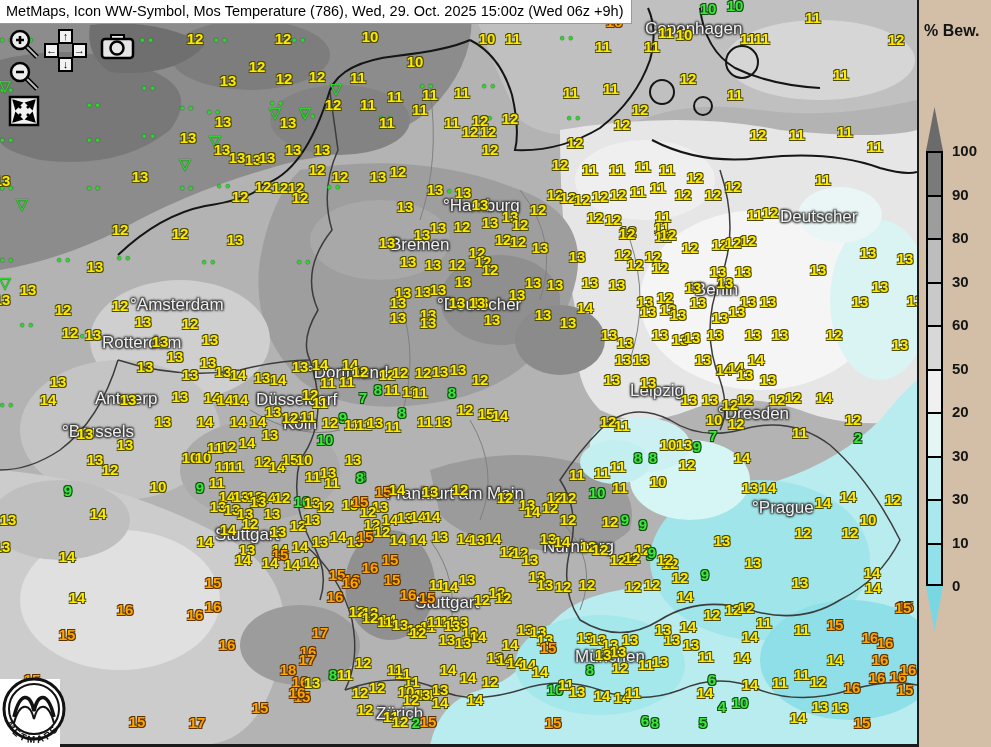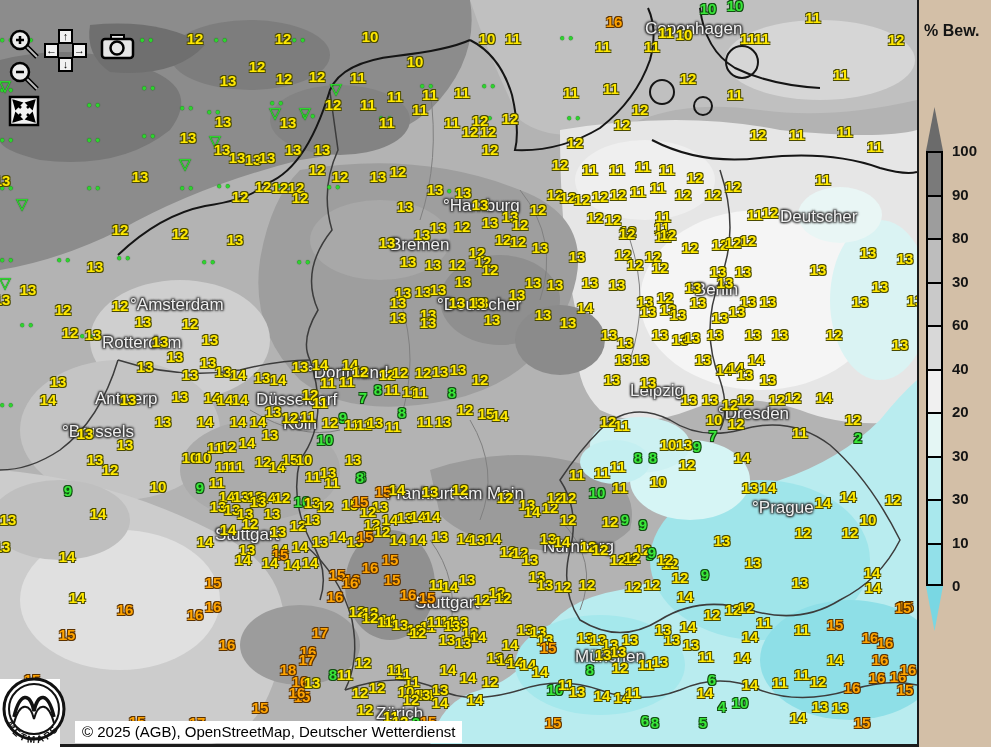--- a/index.html
+++ b/index.html
@@ -724,20 +724,21 @@
         <span class="t c-y" style="left: 440px; top: 702px;">14</span>
         <span class="t c-y" style="left: 448px; top: 669px;">14</span>
         <span class="t c-y" style="left: 395px; top: 669px;">11</span>
         <span class="t c-y" style="left: 365px; top: 709px;">12</span>
         <span class="t c-y" style="left: 391px; top: 716px;">11</span>
         <span class="t c-y" style="left: 400px; top: 721px;">12</span>
         <span class="t c-g" style="left: 416px; top: 722px;">2</span>
         <span class="t c-o" style="left: 428px; top: 721px;">15</span>
       </div>
 
+    <div class="titlebar">MetMaps, Icon WW-Symbol, Mos Temperature (786), Wed, 29. Oct. 2025 15:00z (Wed 06z +9h)</div>
 
     <div class="ctl" style="left:8px;top:28px;">
       <svg width="32" height="32">
         <line x1="18" y1="18" x2="29" y2="29" stroke="#000" stroke-width="5"></line>
         <line x1="18" y1="18" x2="29" y2="29" stroke="#bbb" stroke-width="2"></line>
         <circle cx="12" cy="12" r="9" fill="#ececec" stroke="#000" stroke-width="2.5"></circle>
         <line x1="8" y1="12" x2="16" y2="12" stroke="#000" stroke-width="2.5"></line>
         <line x1="12" y1="8" x2="12" y2="16" stroke="#000" stroke-width="2.5"></line>
       </svg>
     </div>
@@ -797,21 +798,20 @@
         <path d="M14,56 C20,34 30,36 34,52 C38,36 48,34 54,56" fill="none" stroke="#111" stroke-width="2"></path>
         <defs>
             <path id="lgarc" d="M 6,48 A 28,28 0 0 0 62,48"></path>
           </defs>
         <text font-family="Liberation Sans, sans-serif" font-size="10" font-weight="bold" fill="#111" letter-spacing="2.5">
           <textPath href="#lgarc" startOffset="8">METMAPS</textPath>
         </text>
       </svg>
     </div>
 
-    <div class="attr">© 2025 (AGB), OpenStreetMap, Deutscher Wetterdienst</div>
   </div>
 
   <div class="sidebar">
     <div class="legend-title">% Bew.</div>
     <div id="legend-scale">
         <div class="tri" style="height: 44px; background: rgb(107, 107, 107); clip-path: polygon(50% 0px, 100% 100%, 0px 100%);"></div>
         <div class="seg" style="height: 43.5px; background: rgb(122, 122, 122);"></div>
         <div class="seg" style="height: 43.5px; background: rgb(157, 157, 157);"></div>
         <div class="seg" style="height: 43.5px; background: rgb(189, 189, 189);"></div>
         <div class="seg" style="height: 43.5px; background: rgb(201, 201, 201);"></div>
@@ -820,21 +820,21 @@
         <div class="seg" style="height: 43.5px; background: rgb(228, 246, 244);"></div>
         <div class="seg" style="height: 43.5px; background: rgb(200, 240, 241);"></div>
         <div class="seg" style="height: 43.5px; background: rgb(169, 232, 237);"></div>
         <div class="seg" style="height: 43.5px; background: rgb(146, 224, 233); border-bottom: 2px solid rgb(0, 0, 0);"></div>
         <div class="tri" style="height: 45px; background: rgb(121, 215, 227); clip-path: polygon(0px 0px, 100% 0px, 50% 100%);"></div>
         <div class="tick" style="top: 35px;">100</div>
         <div class="tick" style="top: 78.5px;">90</div>
         <div class="tick" style="top: 122px;">80</div>
         <div class="tick" style="top: 165.5px;">30</div>
         <div class="tick" style="top: 209px;">60</div>
-        <div class="tick" style="top: 252.5px;">40</div>
+        <div class="tick" style="top: 252.5px;">50</div>
         <div class="tick" style="top: 296px;">20</div>
         <div class="tick" style="top: 339.5px;">30</div>
         <div class="tick" style="top: 383px;">30</div>
         <div class="tick" style="top: 426.5px;">10</div>
         <div class="tick" style="top: 470px;">0</div>
       </div>
   </div>
 </div>
 
 </body></html>

